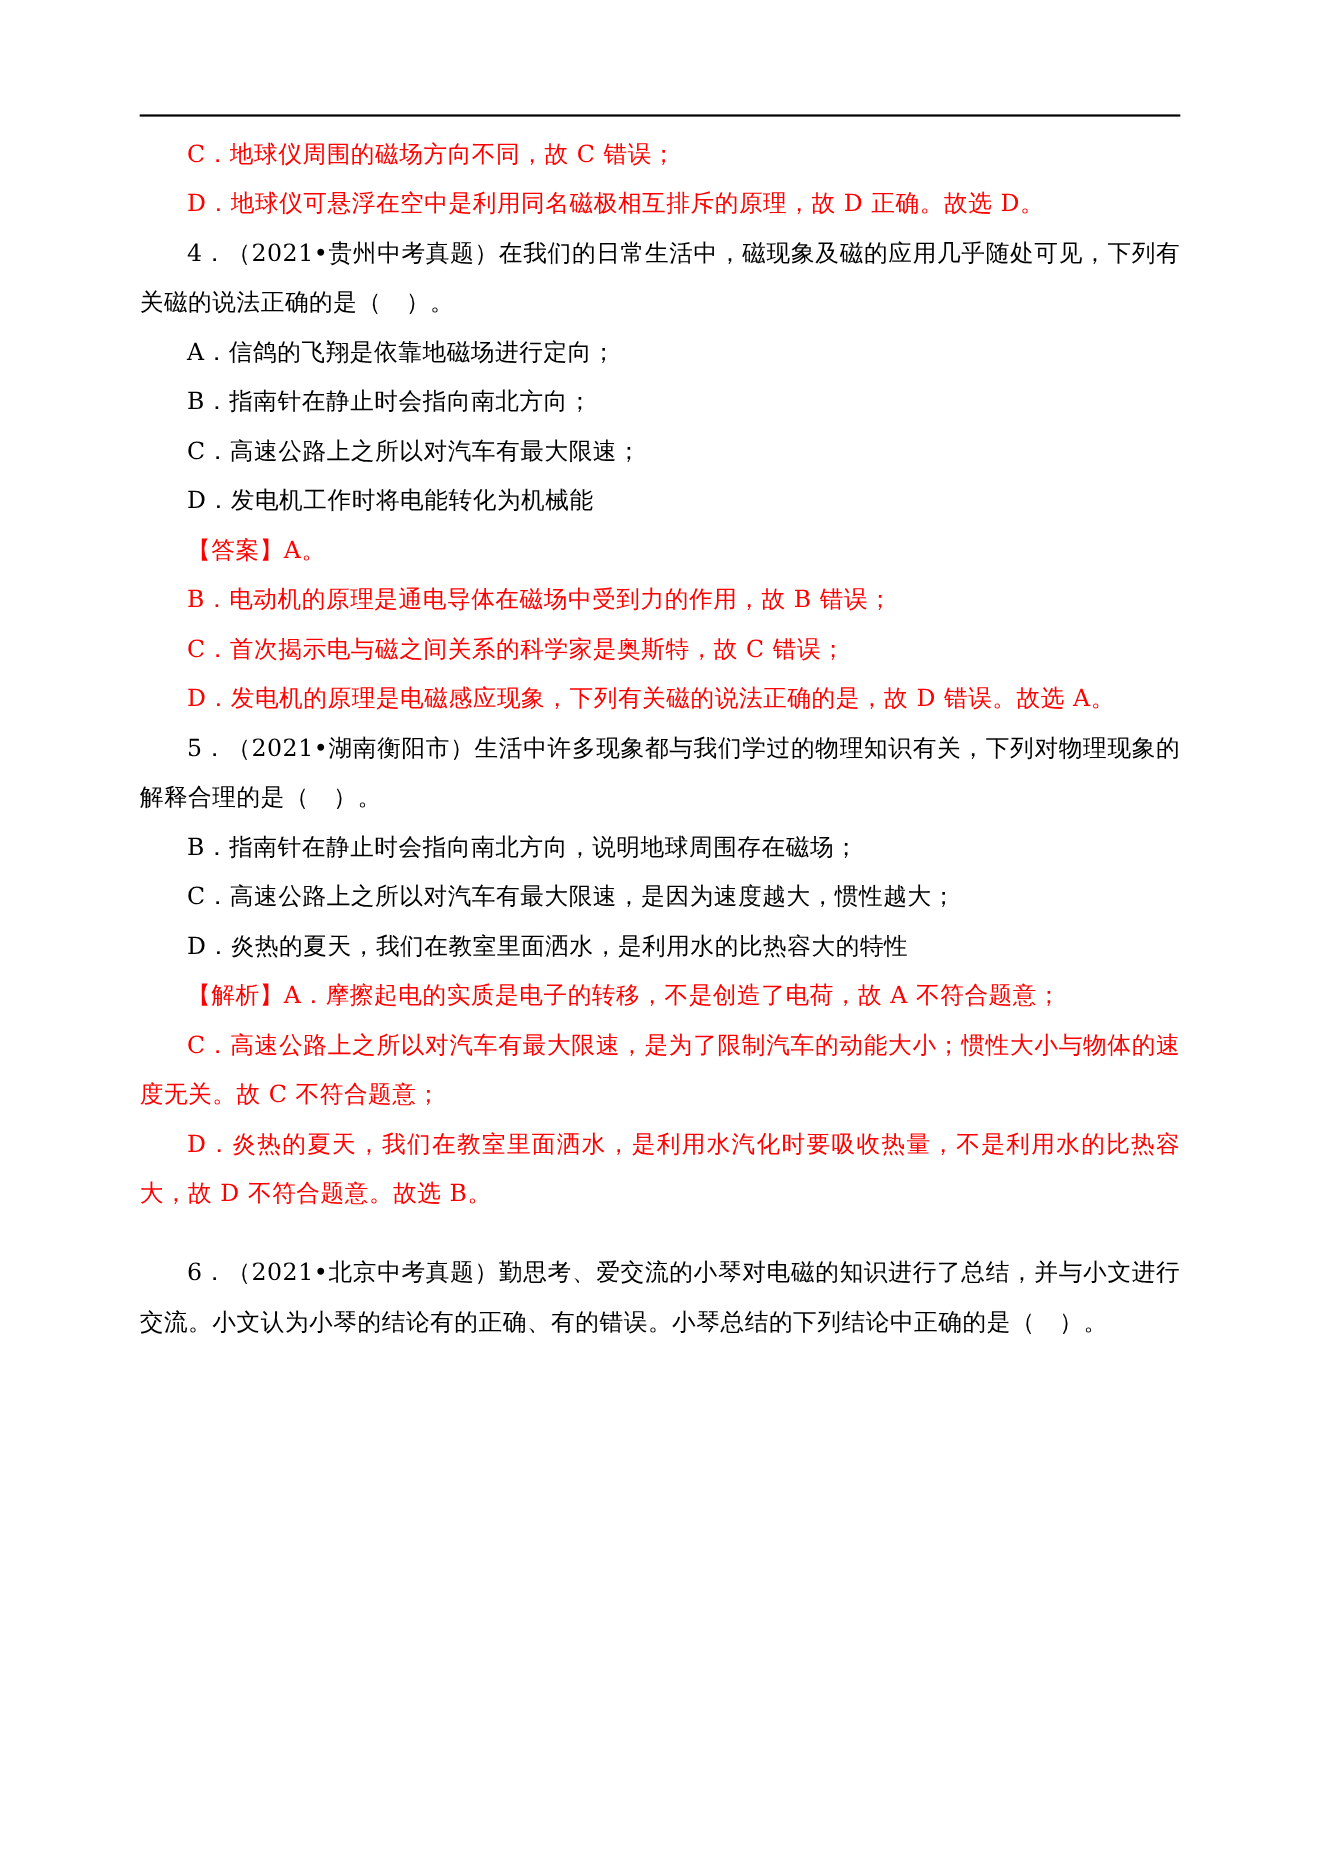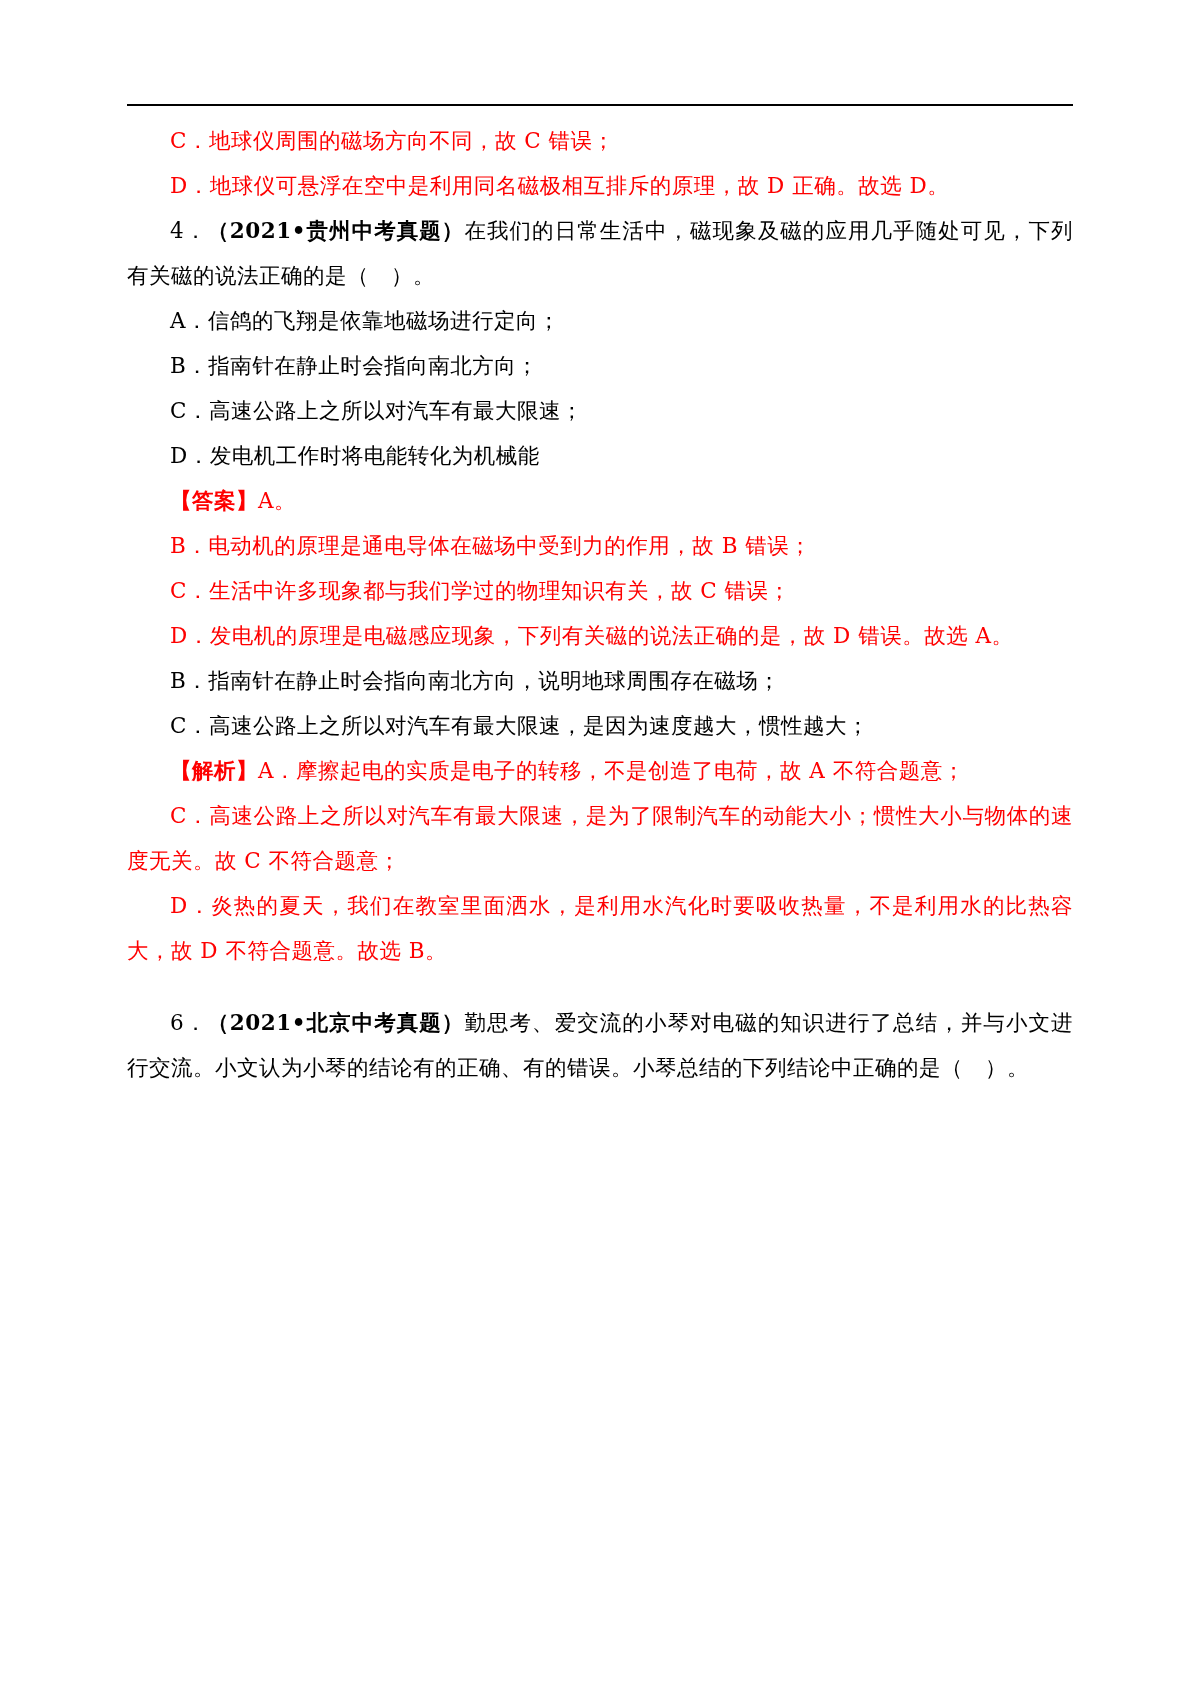--- a/index.html
+++ b/index.html
@@ -41,43 +41,45 @@
     letter-spacing: 0.5px;
     text-align: justify;
     text-indent: 2em;
     color: var(--body-text, #000000);
     word-break: break-all;
   }
   .para.red {
     color: var(--highlight-red, #fe0000);
   }
   .para .bold {
-    font-weight: bold;
+    font-weight: normal;
   }
   .para.space-before {
     margin-top: 27px;
   }
 </style>
 </head>
 <body>
 
 <div class="page">
   <div class="header-rule"></div>
   <div class="document-body">
       <p class="para red"><span>C．地球仪周围的磁场方向不同，故 C 错误；</span></p>
       <p class="para red"><span>D．地球仪可悬浮在空中是利用同名磁极相互排斥的原理，故 D 正确。故选 D。</span></p>
       <p class="para"><span>4．</span><span class="bold">（2021•贵州中考真题）</span><span>在我们的日常生活中，磁现象及磁的应用几乎随处可见，下列有关磁的说法正确的是（　）。</span></p>
       <p class="para"><span>A．信鸽的飞翔是依靠地磁场进行定向；</span></p>
       <p class="para"><span>B．指南针在静止时会指向南北方向；</span></p>
       <p class="para"><span>C．高速公路上之所以对汽车有最大限速；</span></p>
       <p class="para"><span>D．发电机工作时将电能转化为机械能</span></p>
       <p class="para red"><span class="bold">【答案】</span><span>A。</span></p>
       <p class="para red"><span>B．电动机的原理是通电导体在磁场中受到力的作用，故 B 错误；</span></p>
-      <p class="para red"><span>C．生活中许多现象都与我们学过的物理知识有关，故 C 错误；</span></p>
+      <p class="para red"><span>C．首次揭示电与磁之间关系的科学家是奥斯特，故 C 错误；</span></p>
       <p class="para red"><span>D．发电机的原理是电磁感应现象，下列有关磁的说法正确的是，故 D 错误。故选 A。</span></p>
+      <p class="para"><span>5．</span><span class="bold">（2021•湖南衡阳市）</span><span>生活中许多现象都与我们学过的物理知识有关，下列对物理现象的解释合理的是（　）。</span></p>
       <p class="para"><span>B．指南针在静止时会指向南北方向，说明地球周围存在磁场；</span></p>
       <p class="para"><span>C．高速公路上之所以对汽车有最大限速，是因为速度越大，惯性越大；</span></p>
+      <p class="para"><span>D．炎热的夏天，我们在教室里面洒水，是利用水的比热容大的特性</span></p>
       <p class="para red"><span class="bold">【解析】</span><span>A．摩擦起电的实质是电子的转移，不是创造了电荷，故 A 不符合题意；</span></p>
       <p class="para red"><span>C．高速公路上之所以对汽车有最大限速，是为了限制汽车的动能大小；惯性大小与物体的速度无关。故 C 不符合题意；</span></p>
       <p class="para red"><span>D．炎热的夏天，我们在教室里面洒水，是利用水汽化时要吸收热量，不是利用水的比热容大，故 D 不符合题意。故选 B。</span></p>
       <p class="para space-before"><span>6．</span><span class="bold">（2021•北京中考真题）</span><span>勤思考、爱交流的小琴对电磁的知识进行了总结，并与小文进行交流。小文认为小琴的结论有的正确、有的错误。小琴总结的下列结论中正确的是（　）。</span></p>
     </div>
 </div>
 
 </body></html>

